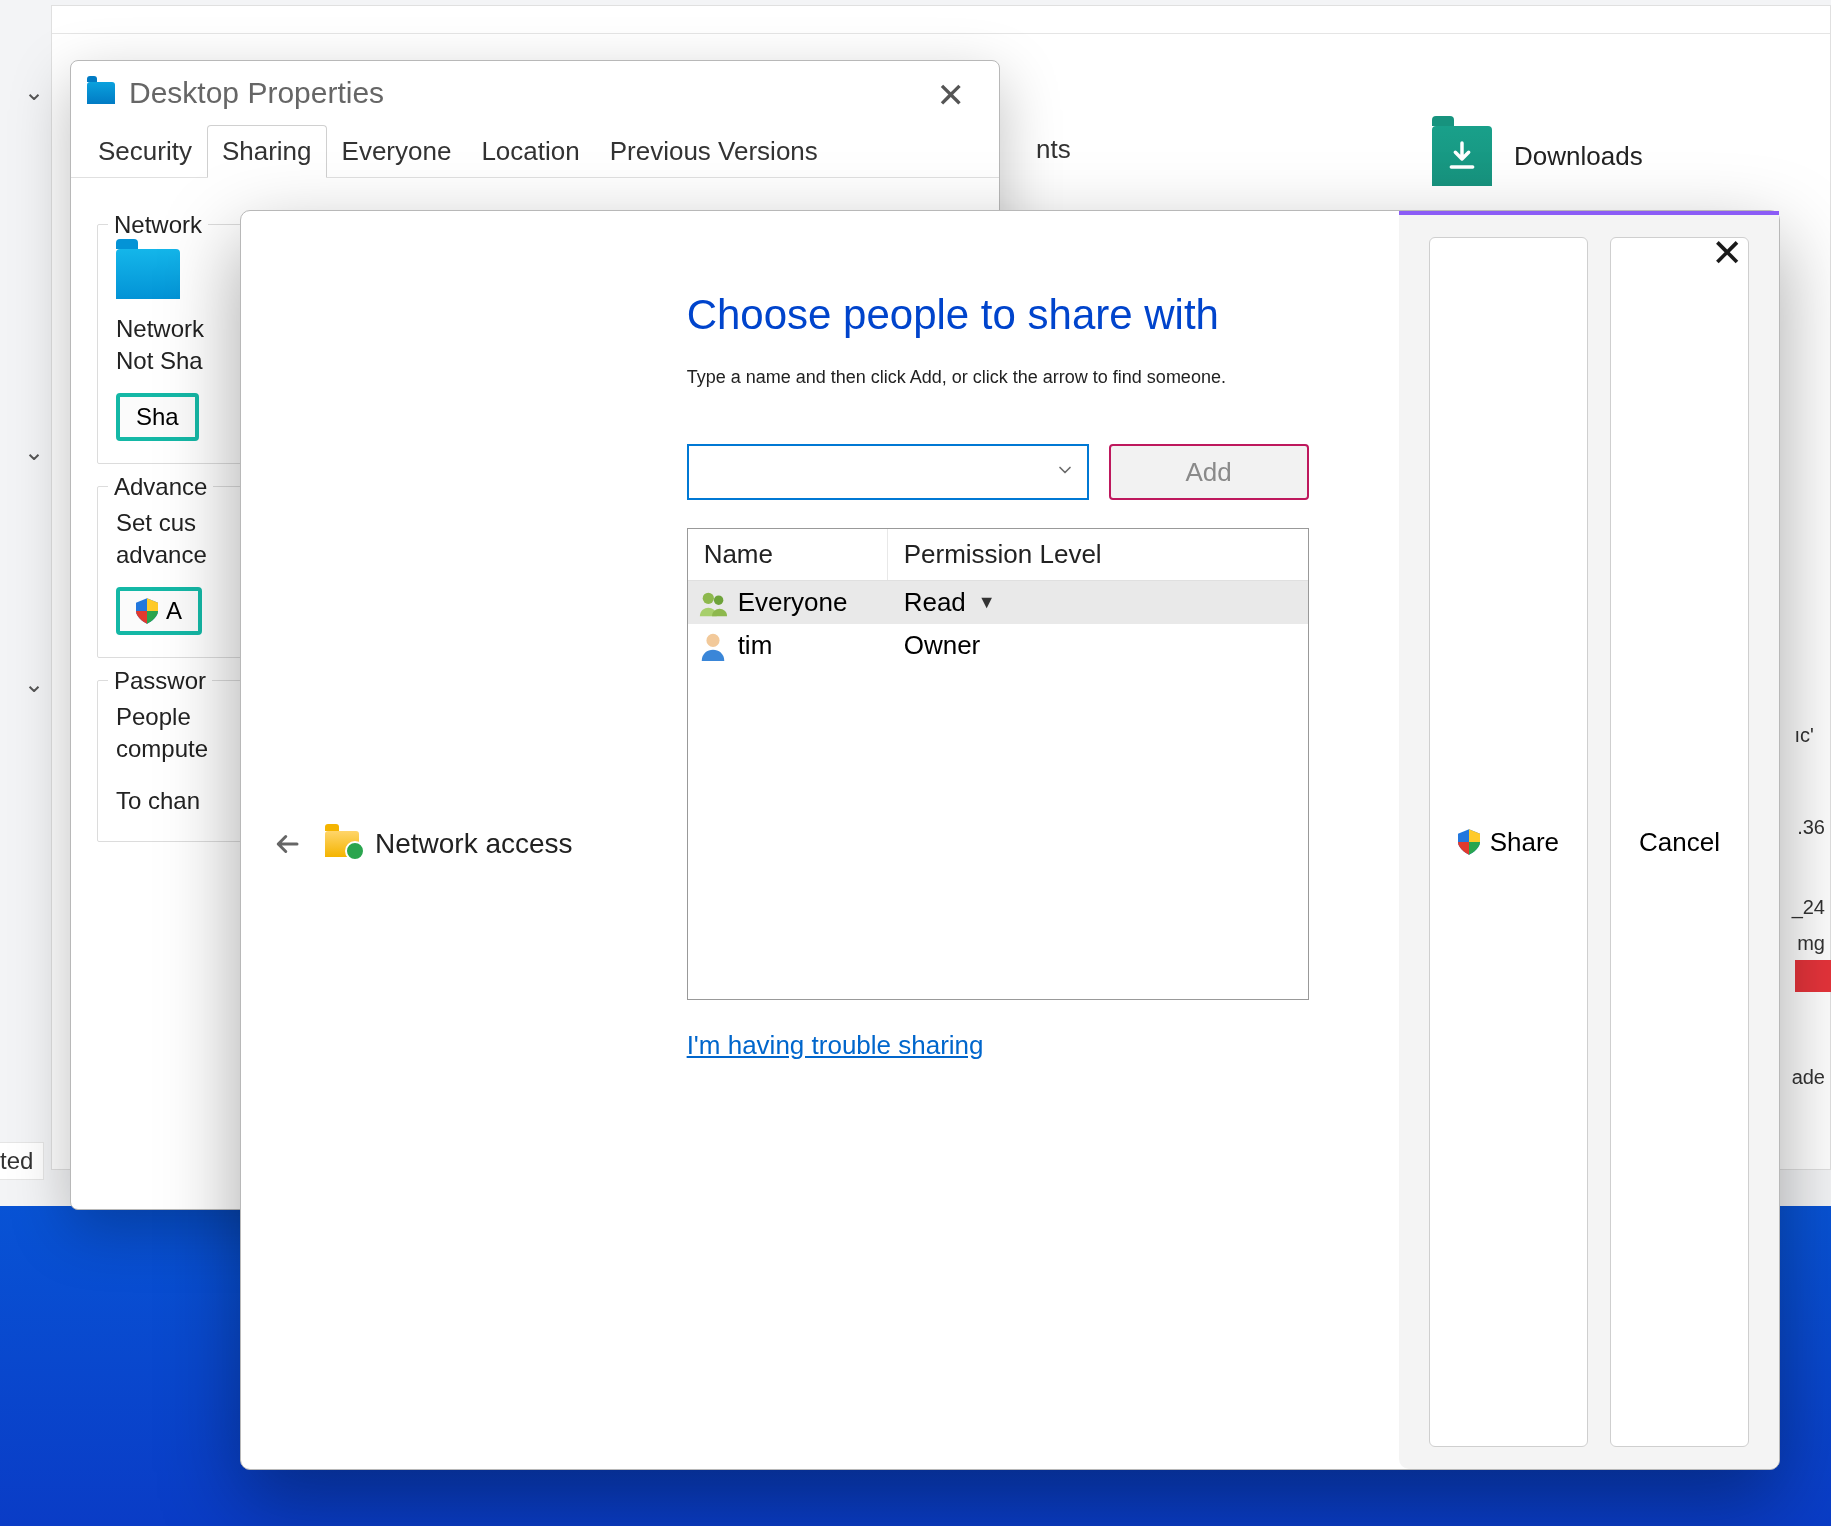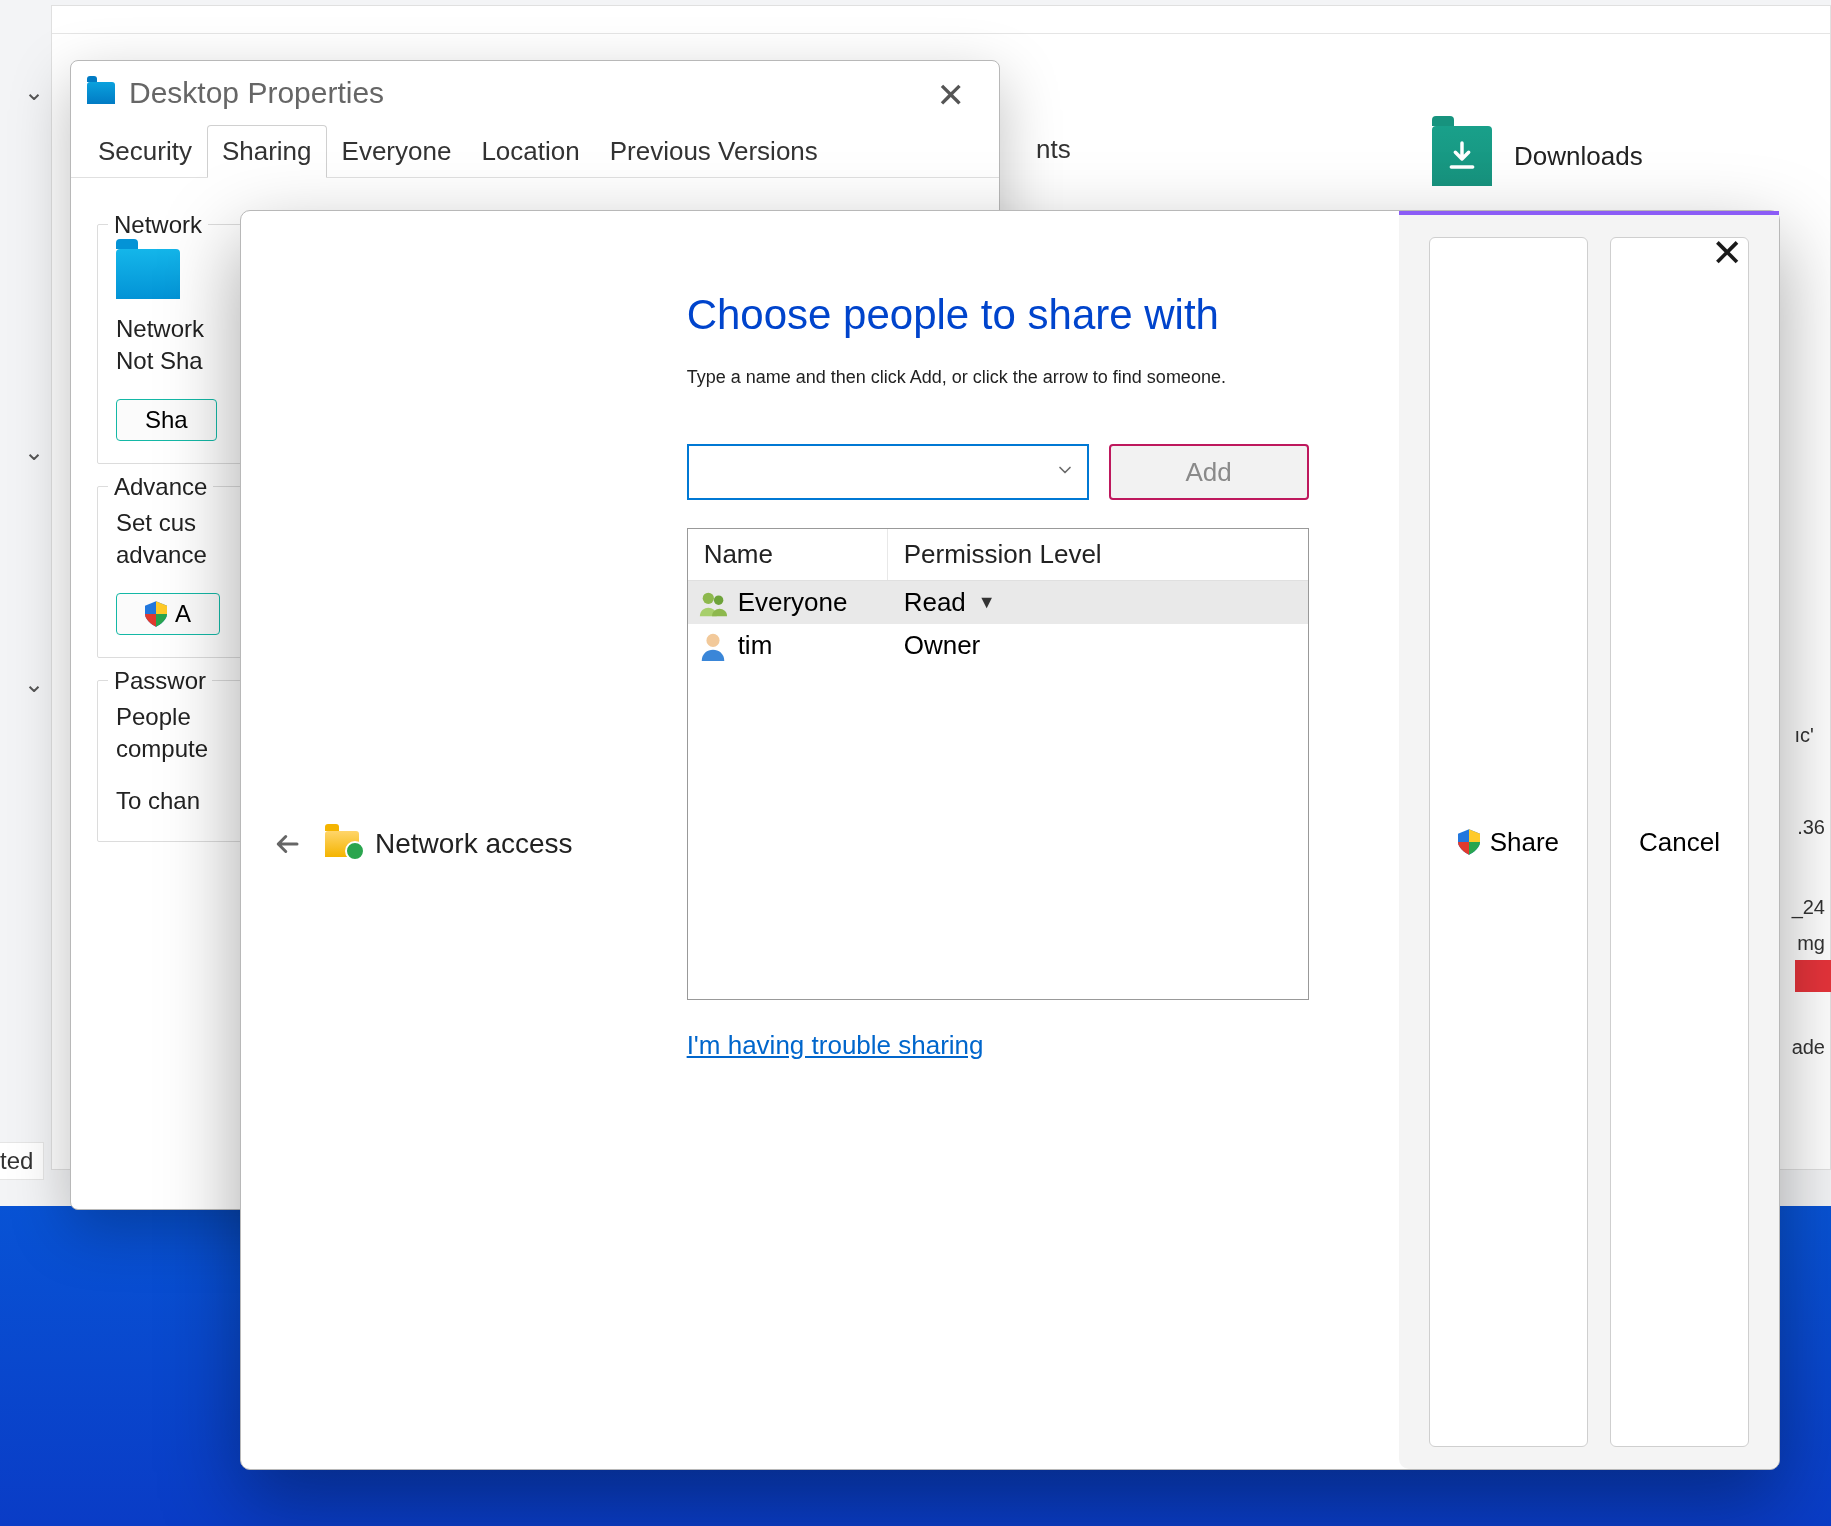--- a/index.html
+++ b/index.html
@@ -36,21 +36,21 @@
   .bg-dl-label { font-size: 26px; color: #222; }
   .bg-nts { position: absolute; top: 128px; left: 984px; font-size: 26px; color: #333; }
 
   
   .frag { position: absolute; right: 0; font-size: 20px; color: #333; white-space: pre; padding: 4px 6px; }
   .frag-ic  { top: 720px; }
   .frag-36  { top: 812px; }
   .frag-24  { top: 892px; }
   .frag-mg  { top: 928px; }
   .frag-red { top: 960px; height: 32px; width: 36px; background: #e6343b; color: transparent; }
-  .frag-ade { top: 1032px; padding-left: 8px; }
+  .frag-ade { top: 1062px; padding-left: 8px; }
 
   .left-ted { position: absolute; left: -2px; top: 1142px; font-size: 24px; color: #333; background: #fff; border: 1px solid #e5e5e5; border-left: none; padding: 4px 10px 4px 2px; }
   .left-chevron { position: absolute; left: 24px; font-size: 24px; color: #555; }
 
   
   .blue-bg {
     position: absolute; left: 0; bottom: 0; width: 100%; height: 320px;
     background: linear-gradient(#0853d5, #0a3cc6);
   }
 
@@ -85,22 +85,22 @@
   .group { border: 1px solid #dcdcdc; border-radius: 2px; padding: 18px 18px 22px 18px; margin-top: 22px; position: relative; }
   .group-label { position: absolute; top: -14px; left: 10px; background: #fff; padding: 0 6px; font-size: 24px; color: #222; }
   .group-icon {
     width: 64px; height: 50px; background: linear-gradient(#14b6ea,#0393d6);
     border-top-left-radius: 4px; border-top-right-radius: 4px; position: relative; margin: 6px 0 16px 0;
   }
   .group-icon::before { content: ""; position: absolute; top: -10px; left: 0; width: 22px; height: 10px; background: #0393d6; border-top-left-radius: 4px; border-top-right-radius: 4px; }
   .prop-line { margin: 4px 0; font-size: 24px; }
   .prop-btn {
     display: inline-flex; align-items: center; gap: 8px;
-    border: 1px solid #14b8a6; border-radius: 4px; padding: 6px 28px; font-size: 24px;
-    background: #fbfbfb; margin-top: 20px; cursor: pointer;
+    border: 4px solid #14b8a6; border-radius: 4px; padding: 6px 16px; font-size: 24px;
+    background: #fbfbfb; margin-top: 14px; cursor: pointer;
   }
   .shield {
     width: 22px; height: 26px;
   }
 
   
   .wizard {
     position: absolute; top: 210px; left: 240px; width: 1540px; height: 1260px;
     background: #ffffff; border: 1px solid #b8b8b8; border-radius: 10px;
     box-shadow: 0 30px 80px rgba(0,0,0,.35);

